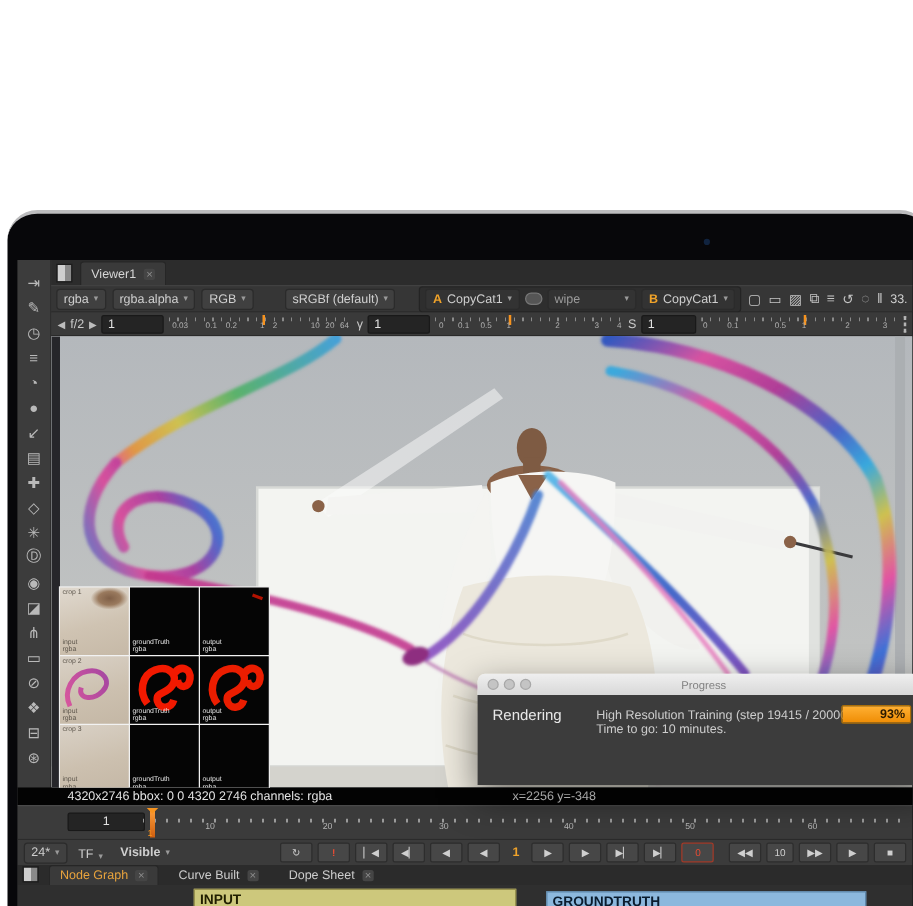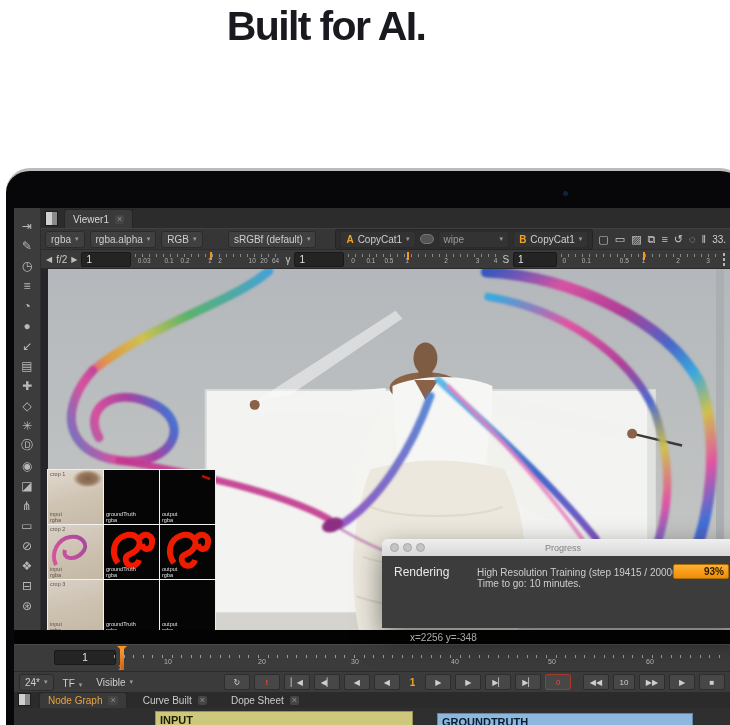--- a/index.html
+++ b/index.html
@@ -106,21 +106,20 @@
   
   .ng{flex:1;background:#2f2f2f;position:relative;overflow:hidden;}
   .node{position:absolute;height:40px;font-size:11px;font-weight:700;padding:2px 4px;box-sizing:border-box;}
   .n-input{left:141px;top:3px;width:258px;background:#cdc87c;border:1px solid #99934f;color:#201e00;}
   .n-gt{left:423px;top:5px;width:256px;background:#8cb8dd;border:1px solid #5f88ab;color:#0a1c2e;}
 </style>
 </head>
 <body>
 
 <div class="hero">
-  <div>Built for AI.</div>
 </div>
 
 <div class="laptop">
   <div class="cam"></div>
 
   <div class="screen">
 
     <div class="main">
       <div class="sidebar">
         <span class="si">⇥</span>
@@ -428,20 +427,21 @@
       </div>
       <div class="dlg-body">
         <span class="task">Rendering</span>
         <span class="detail">High Resolution Training (step 19415 / 20000)</span>
         <span class="eta">Time to go: 10 minutes.</span>
         <span class="pbar">93%</span>
       </div>
     </div>
 
     <div class="sbar">
+      <span class="l">4320x2746  bbox: 0 0 4320 2746 channels: rgba</span>
       <span class="c">x=2256 y=-348</span>
     </div>
 
     <div class="tl">
       <span class="inp fbox">1</span>
       <div class="truler">
         <span class="tk" style="left:54px;">10</span>
         <span class="tk" style="left:148px;">20</span>
         <span class="tk" style="left:241px;">30</span>
         <span class="tk" style="left:341px;">40</span>
@@ -454,21 +454,21 @@
 
     <div class="tp">
       <span class="sel">
         <span>24*</span>
         <span class="caret">▾</span>
       </span>
       <span class="sel" style="background:none;border:none;align-items:flex-end;">
         <span>TF</span>
         <span class="caret">▾</span>
       </span>
-      <span class="sel" style="background:none;border:none;">
+      <span class="sel" style="background:none;border:none;font-weight:bold;">
         <span>Visible</span>
         <span class="caret">▾</span>
       </span>
       <span style="width:170px;"></span>
       <span class="btn">↻</span>
       <span class="btn red">!</span>
       <span class="btn">▏◀</span>
       <span class="btn">◀▏</span>
       <span class="btn">◀</span>
       <span class="btn">◀</span>

